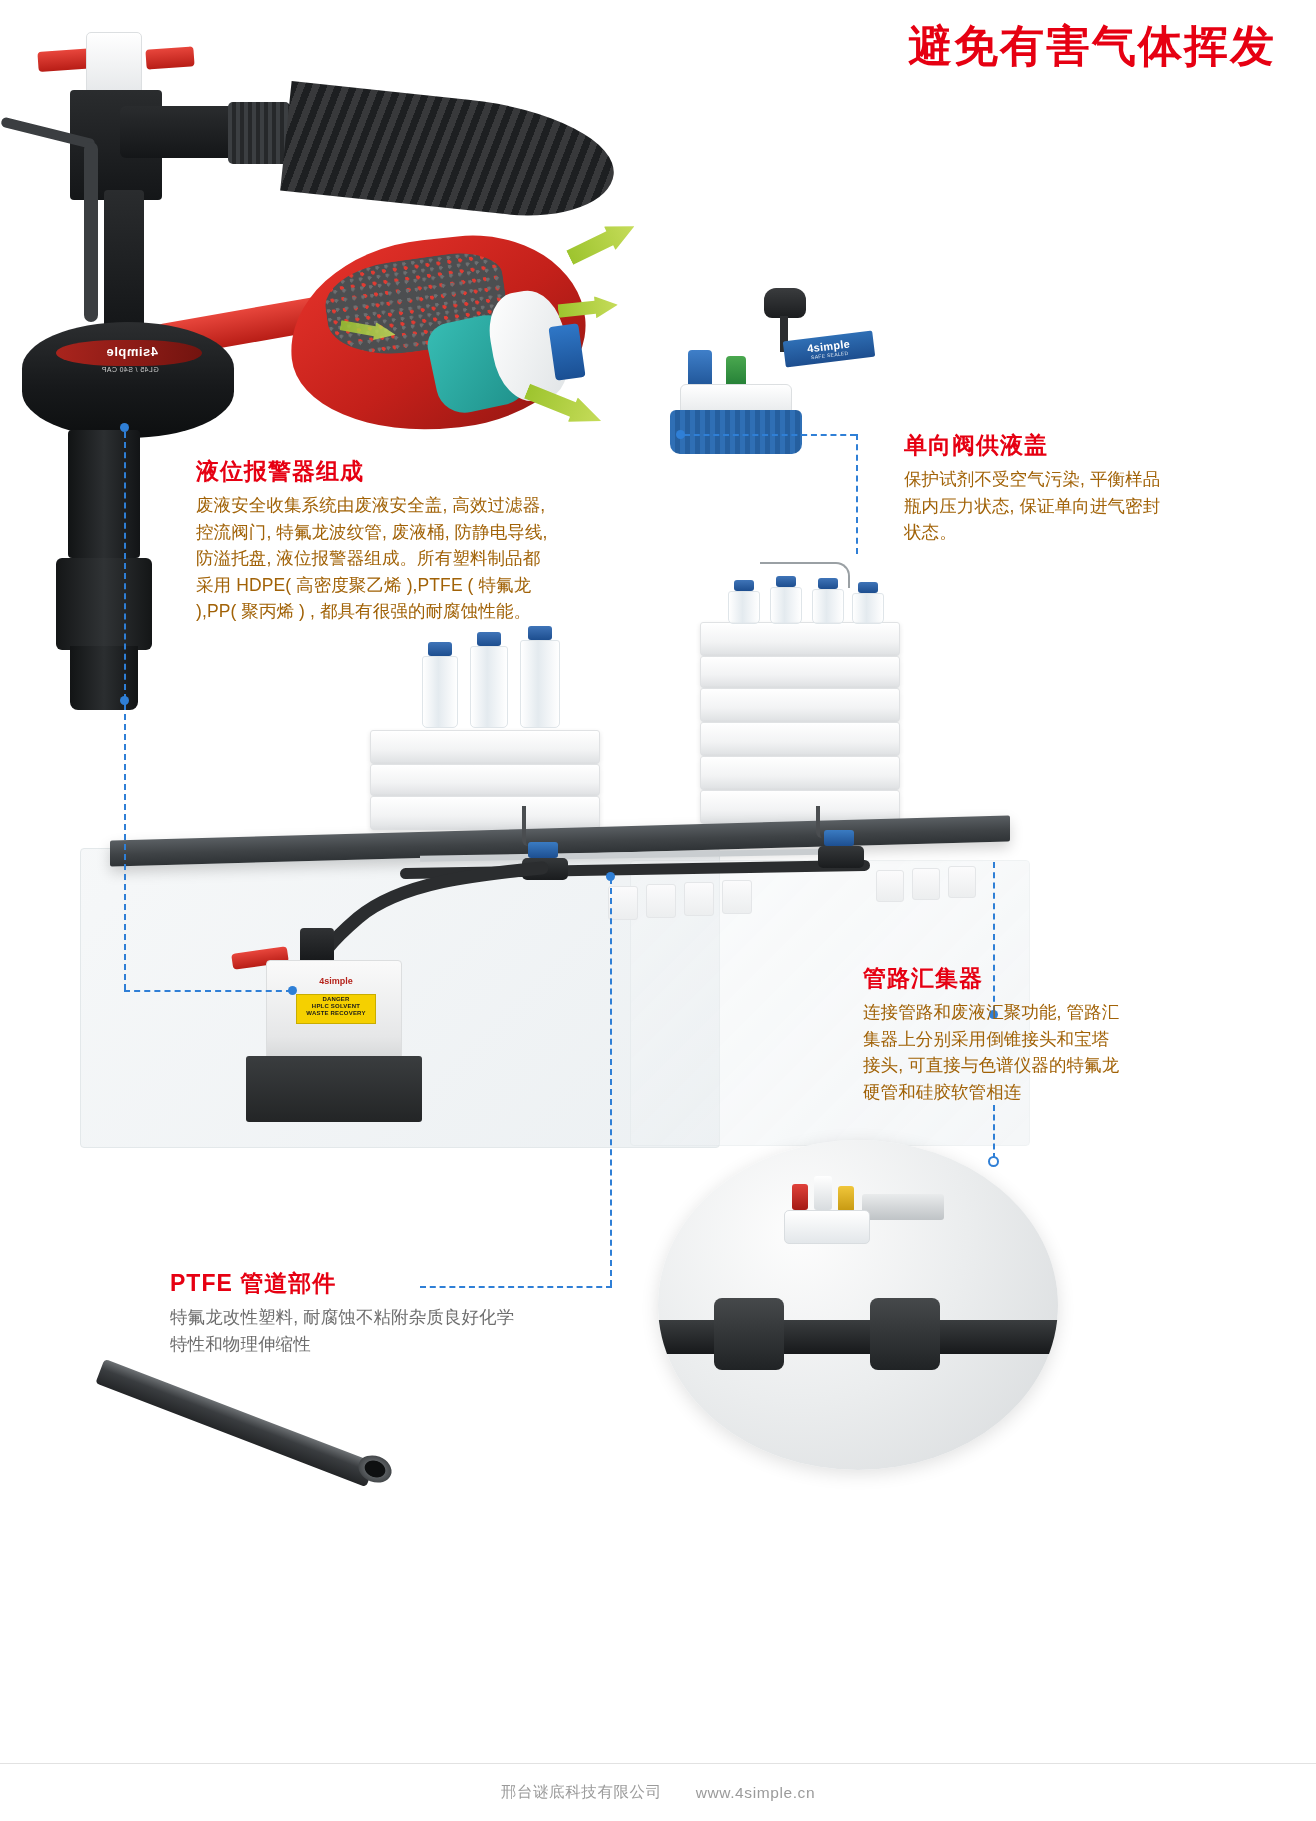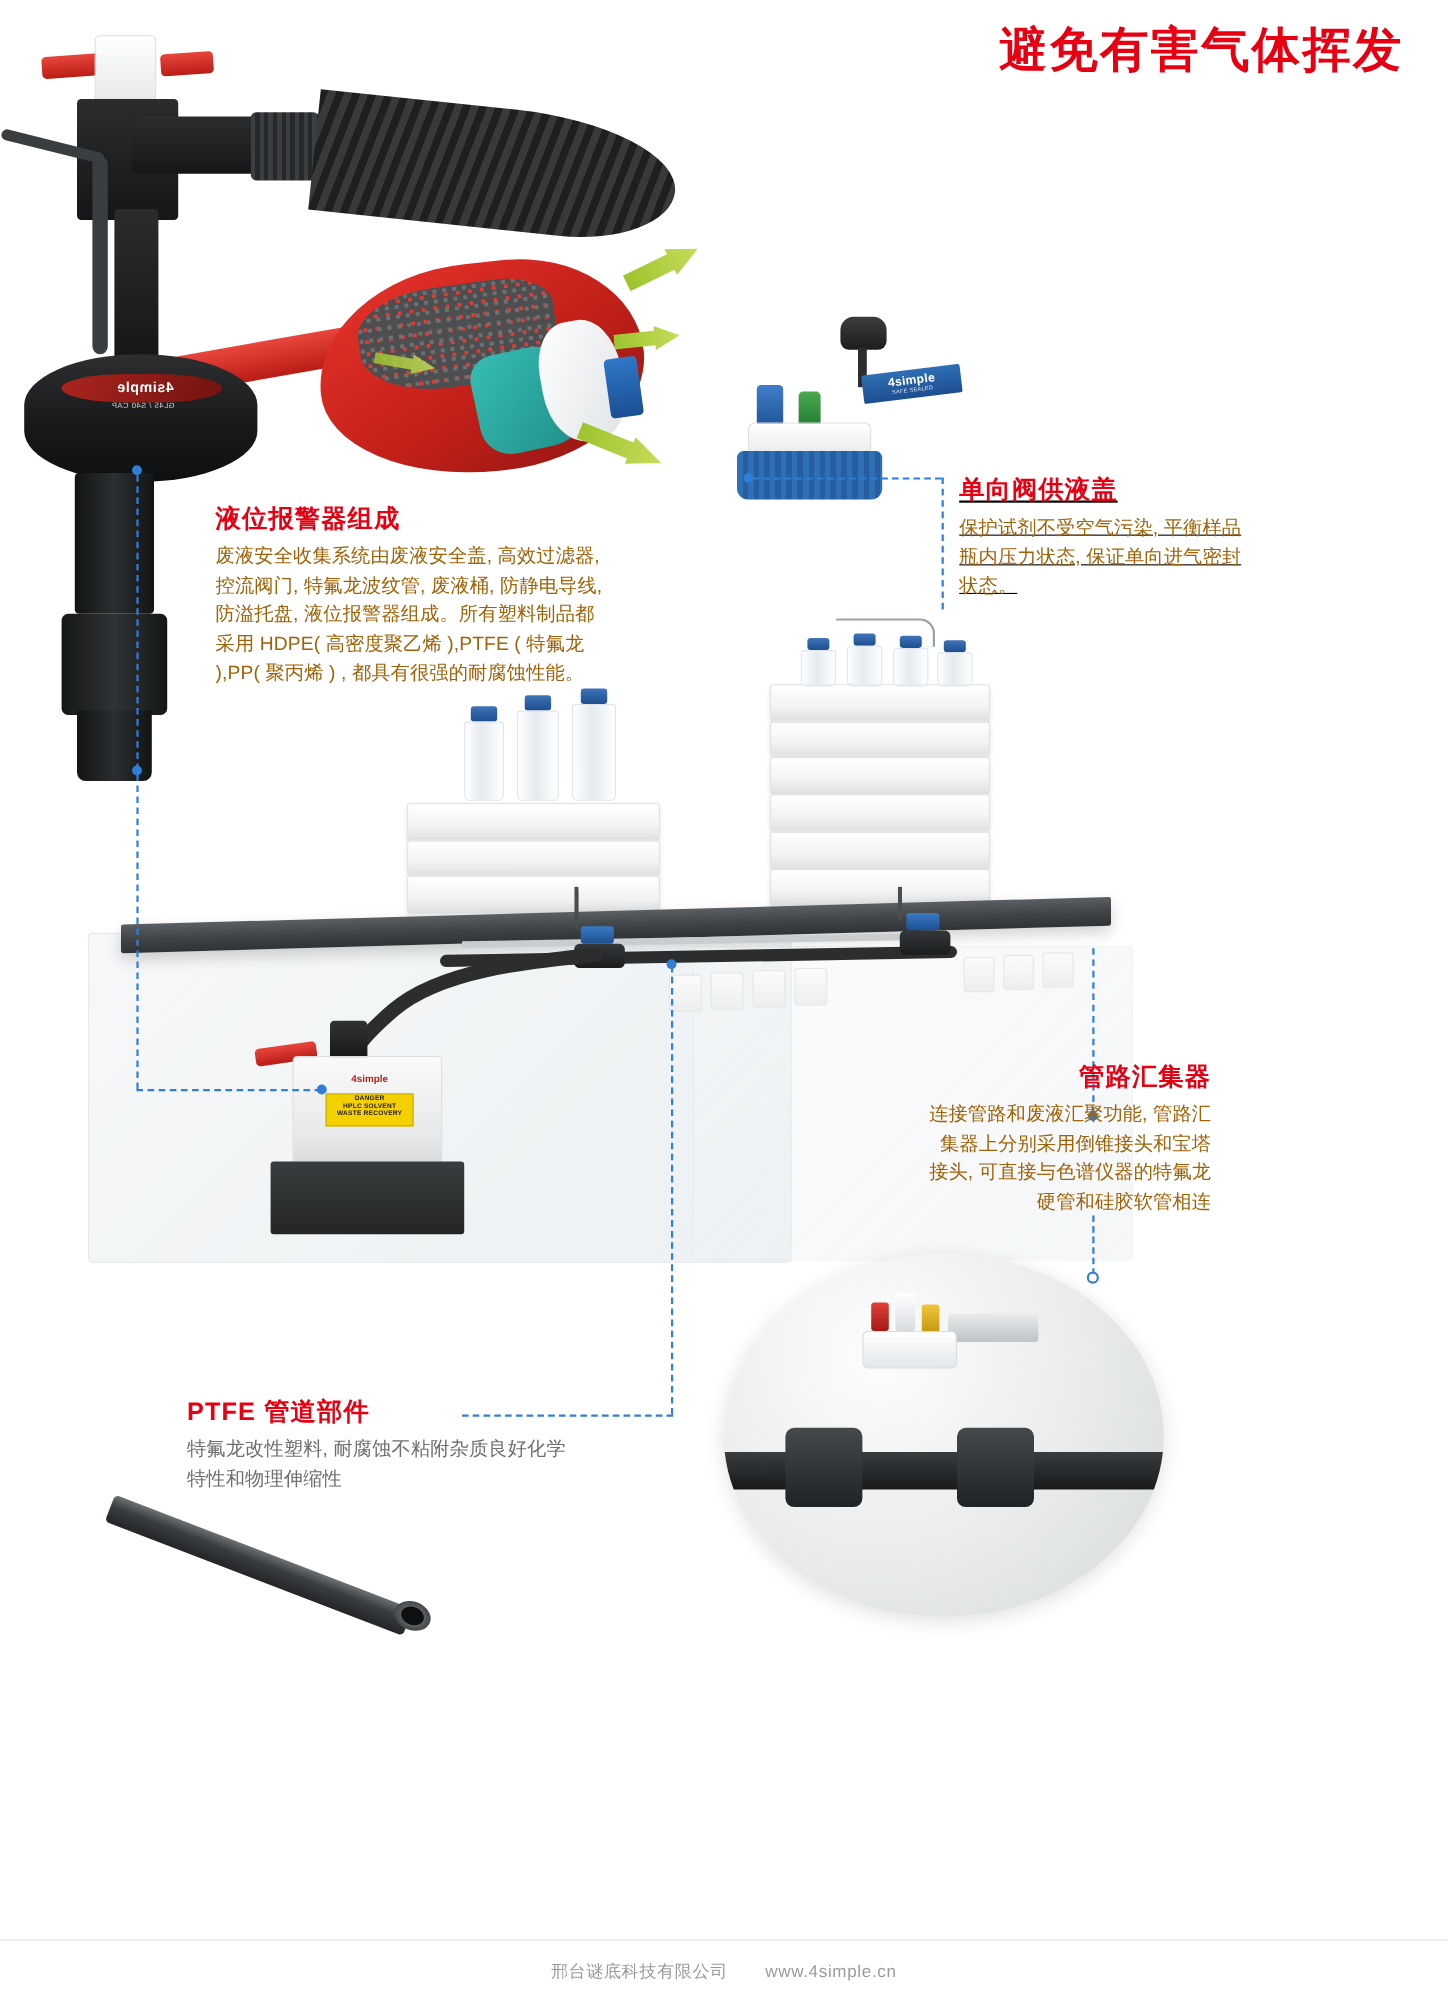--- a/index.html
+++ b/index.html
@@ -24,22 +24,22 @@
 
   
   .callout { position: absolute; }
   .callout-title {
     color: #e60012; font-size: 23px; font-weight: 700;
     letter-spacing: 1px; margin-bottom: 5px; white-space: nowrap;
   }
   .callout-body { color: #a16207; font-size: 17.5px; line-height: 1.52; letter-spacing: .1px; }
 
   #callout-safety   { left: 196px; top: 456px; width: 352px; }
-  #callout-valve    { left: 872px; top: 430px; width: 270px; text-decoration: underline; }
-  #callout-manifold { left: 839px; top: 963px; width: 262px; text-align: right; }
+  #callout-valve    { left: 904px; top: 430px; width: 270px; }
+  #callout-manifold { left: 863px; top: 963px; width: 262px; }
   #callout-ptfe     { left: 170px; top: 1268px; width: 360px; }
 
   
   .leader { position: absolute; }
   .leader.h { border-top: 2px dashed #2f7fd6; height: 0; }
   .leader.v { border-left: 2px dashed #2f7fd6; width: 0; }
   .dot {
     position: absolute; width: 9px; height: 9px; border-radius: 50%;
     background: #2f7fd6;
   }

